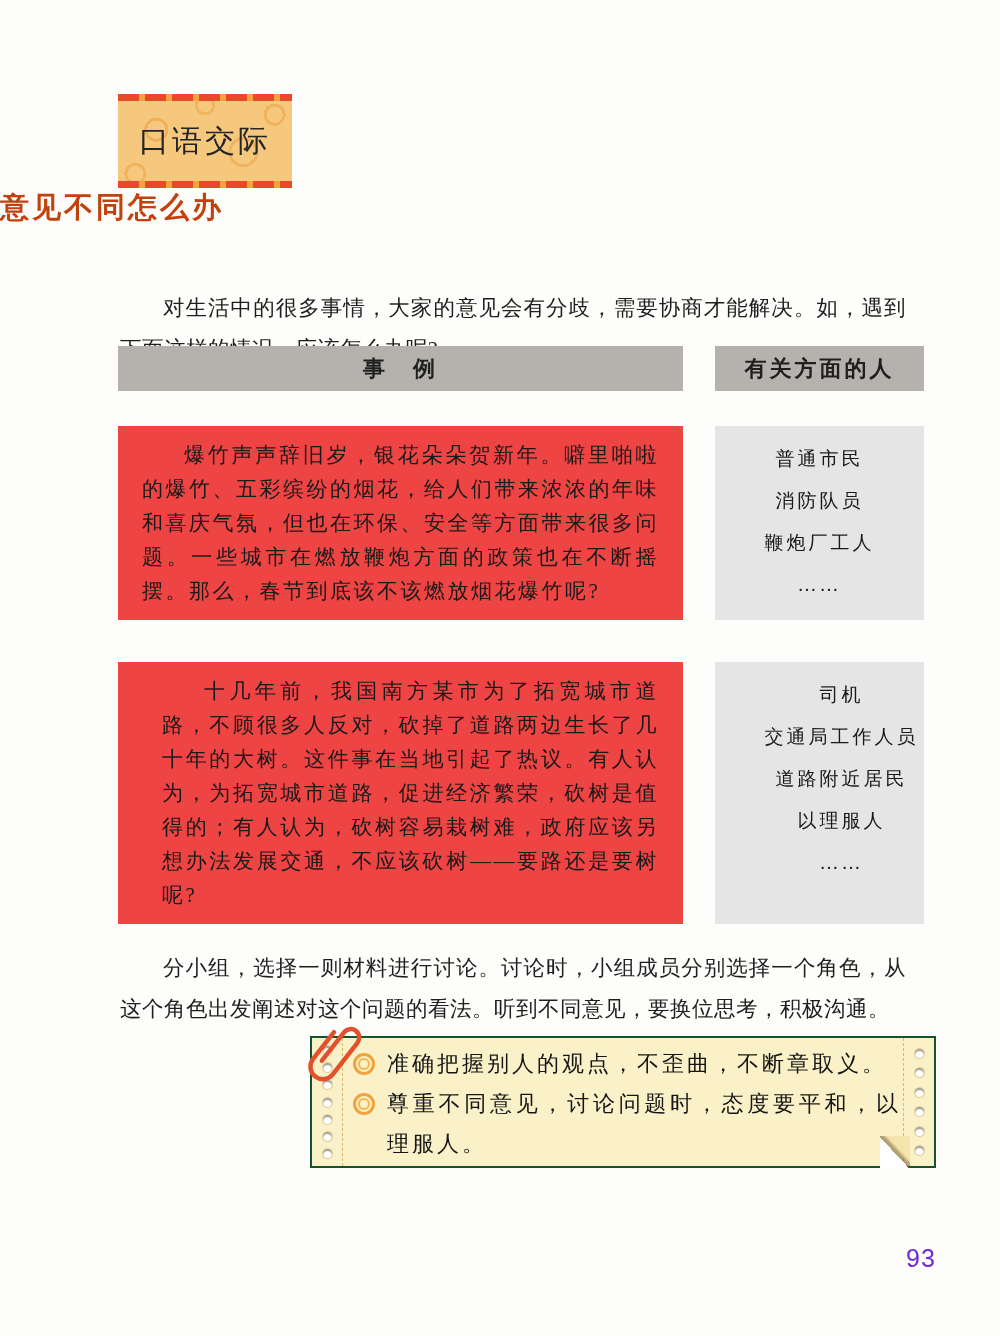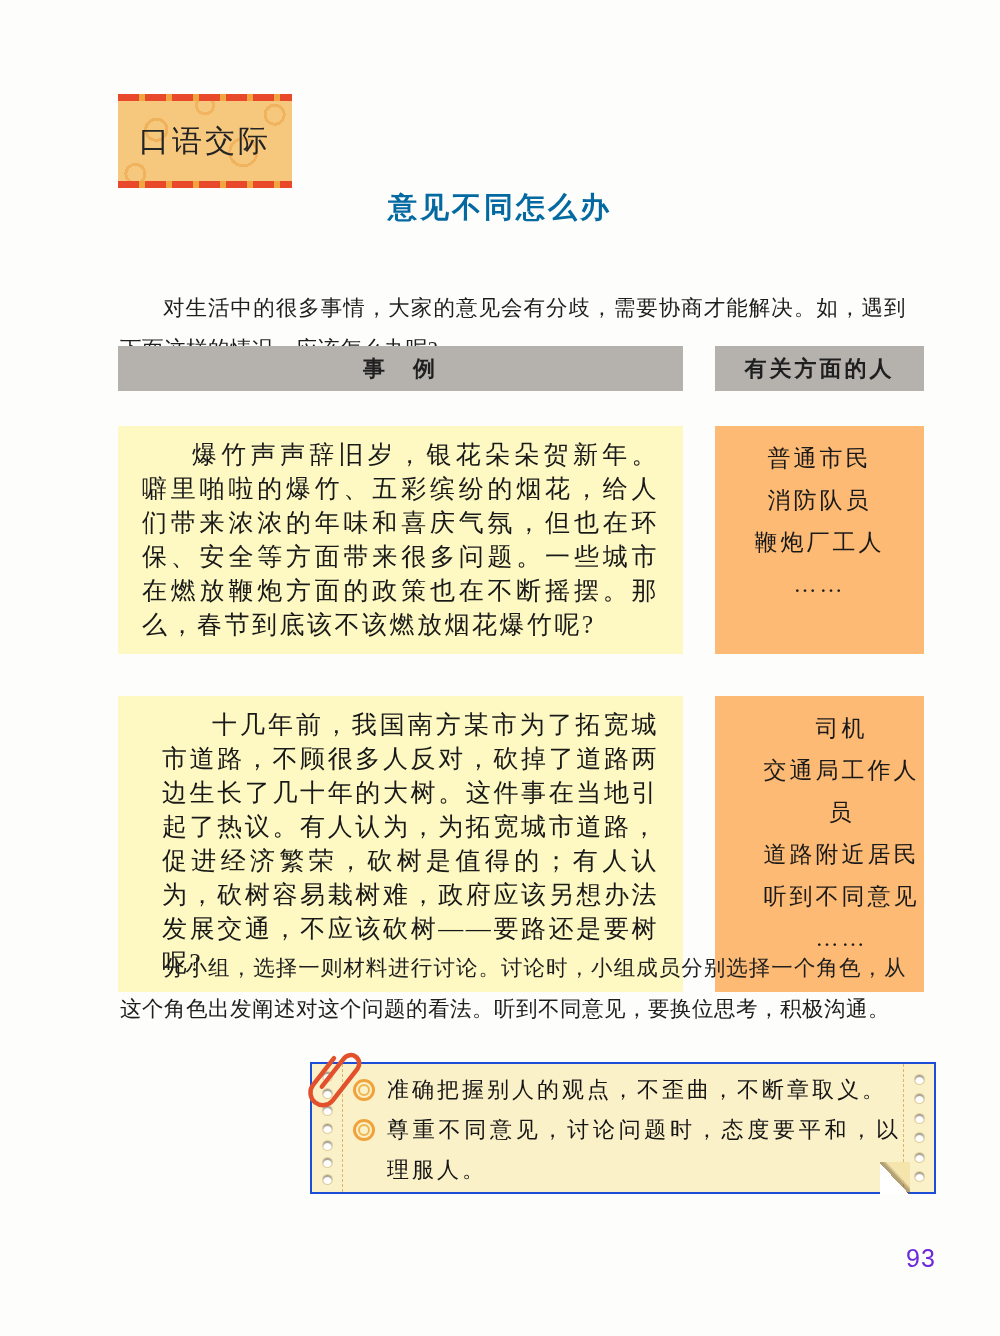--- a/index.html
+++ b/index.html
@@ -27,21 +27,21 @@
     content:""; position:absolute; left:0; right:0; height:7px;
     background:repeating-linear-gradient(90deg, #e8492a 0 21px, #f2a43e 21px 27px);
   }
   .badge::before { top:0; }
   .badge::after  { bottom:0; }
   .badge-text { font-size:30px; letter-spacing:3px; color:#242424; font-weight:500; }
 
   
   .page-title {
     position:absolute; top:188px; left:0; width:100%;
-    text-align:center; font-size:29px; font-weight:700; letter-spacing:3px; color:#0369a1;
+    font-size:29px; font-weight:700; letter-spacing:3px; color:#c2410c;
   }
 
   
   .para {
     position:absolute; left:120px; width:786px;
     font-size:21.5px; line-height:41px; letter-spacing:.5px;
     text-align:justify; text-indent:2em; color:#1e1e1e;
   }
   .intro { top:266px; }
   .discussion { top:936px;margin-top:12px; }
@@ -51,35 +51,35 @@
     position:absolute; left:118px; top:346px; width:918px;
     display:grid; grid-template-columns:565px 209px; column-gap:9px;gap:32px;
   }
   .th {
     background:#b5b2ae; height:45px; line-height:45px; margin-bottom:3px;
     text-align:center; font-size:22px; font-weight:700; letter-spacing:3px; color:#1f1f1f;
   }
   .cell { margin-bottom:10px; box-sizing:border-box; }
   .cell.last { margin-bottom:0;padding-left:44px; }
   .cell-case {
-    background:#fef9c3; padding:12px 24px;
-    font-size:25px; line-height:34px; letter-spacing:2.5px;
+    background:#ef4444; padding:12px 24px;
+    font-size:21px; line-height:34px; letter-spacing:2.5px;
     text-align:justify; text-indent:2em; color:#191919;
   }
   .cell-people {
-    background:#fdba74; padding-top:12px;
-    font-size:23px; line-height:42px; letter-spacing:3px;
+    background:#e5e5e5; padding-top:12px;
+    font-size:19px; line-height:42px; letter-spacing:3px;
     text-align:center; color:#191919;
   }
   .person-line { display:block; }
 
   
   .note {
-    position:absolute; left:310px; top:1062px; width:622px; height:128px;
-    background:#fbf1c9; border:2px solid #1d4ed8; box-sizing:content-box;
+    position:absolute; left:310px; top:1036px; width:622px; height:128px;
+    background:#fbf1c9; border:2px solid #14532d; box-sizing:content-box;
     display:flex;
   }
   .note-strip {
     width:30px; display:flex; flex-direction:column;
     justify-content:space-evenly; align-items:center;
   }
   .note-strip.left  { border-right:1px dashed #d9b76a; }
   .note-strip.right { border-left:1px dashed #d9b76a; }
   .hole {
     width:9px; height:9px; border-radius:50%; background:#fff;
@@ -138,21 +138,21 @@
     <span class="person-line">消防队员</span>
     <span class="person-line">鞭炮厂工人</span>
     <span class="person-line">……</span>
   </div>
 
   <div class="cell cell-case last">十几年前，我国南方某市为了拓宽城市道路，不顾很多人反对，砍掉了道路两边生长了几十年的大树。这件事在当地引起了热议。有人认为，为拓宽城市道路，促进经济繁荣，砍树是值得的；有人认为，砍树容易栽树难，政府应该另想办法发展交通，不应该砍树——要路还是要树呢?</div>
   <div class="cell cell-people last">
     <span class="person-line">司机</span>
     <span class="person-line">交通局工作人员</span>
     <span class="person-line">道路附近居民</span>
-    <span class="person-line">听到不同意见</span>
+    <span class="person-line">以理服人</span>
     <span class="person-line">……</span>
   </div>
 </div>
 
 <p class="para discussion">分小组，选择一则材料进行讨论。讨论时，小组成员分别选择一个角色，从这个角色出发阐述对这个问题的看法。听到不同意见，要换位思考，积极沟通。</p>
 
 <div class="note">
   <svg class="paperclip" viewBox="0 0 48 76">
     <path fill="none" stroke="#e2512c" stroke-width="4.5" stroke-linecap="round" d="M 17 52 V 16 a 8.5 8.5 0 0 1 17 0 v 40 a 12.5 12.5 0 0 1 -25 0 V 22"></path>
   </svg>

